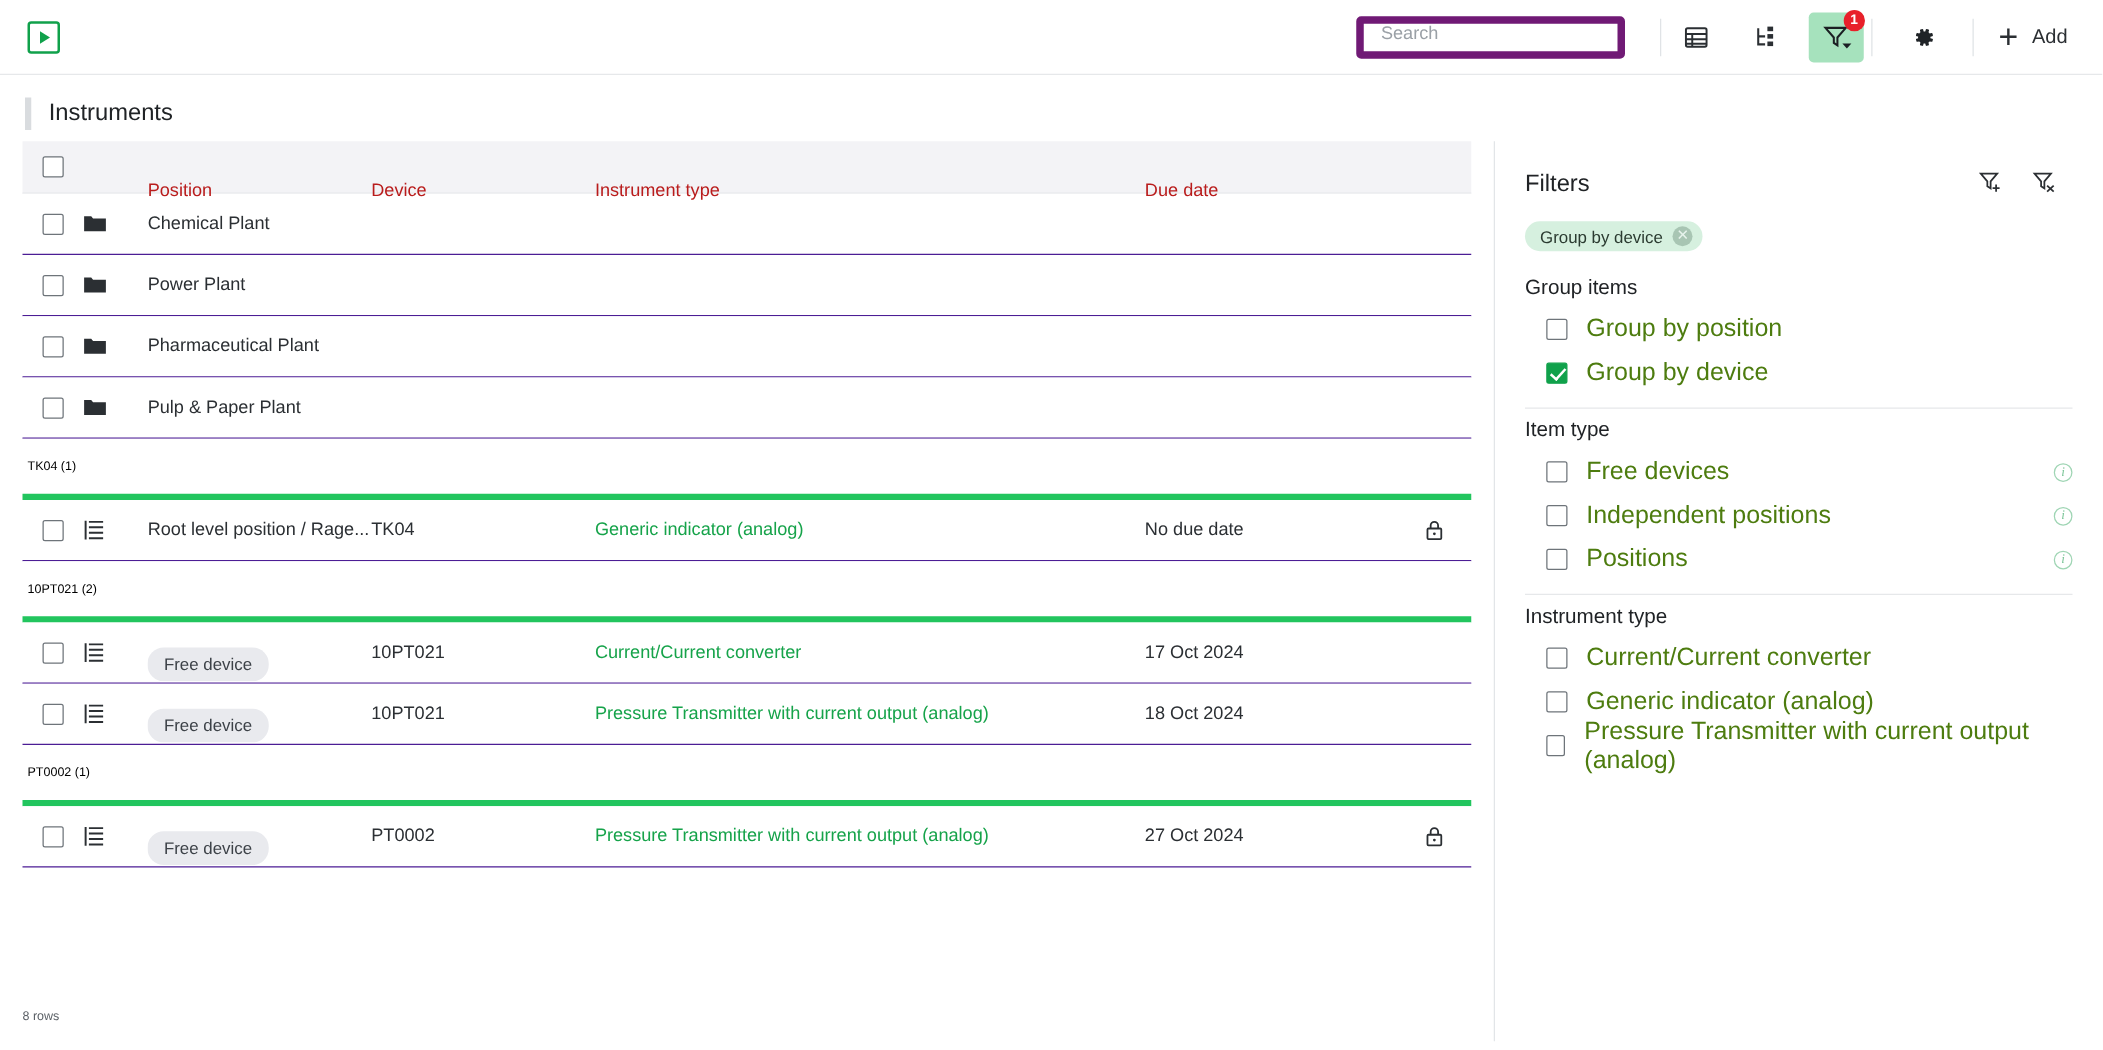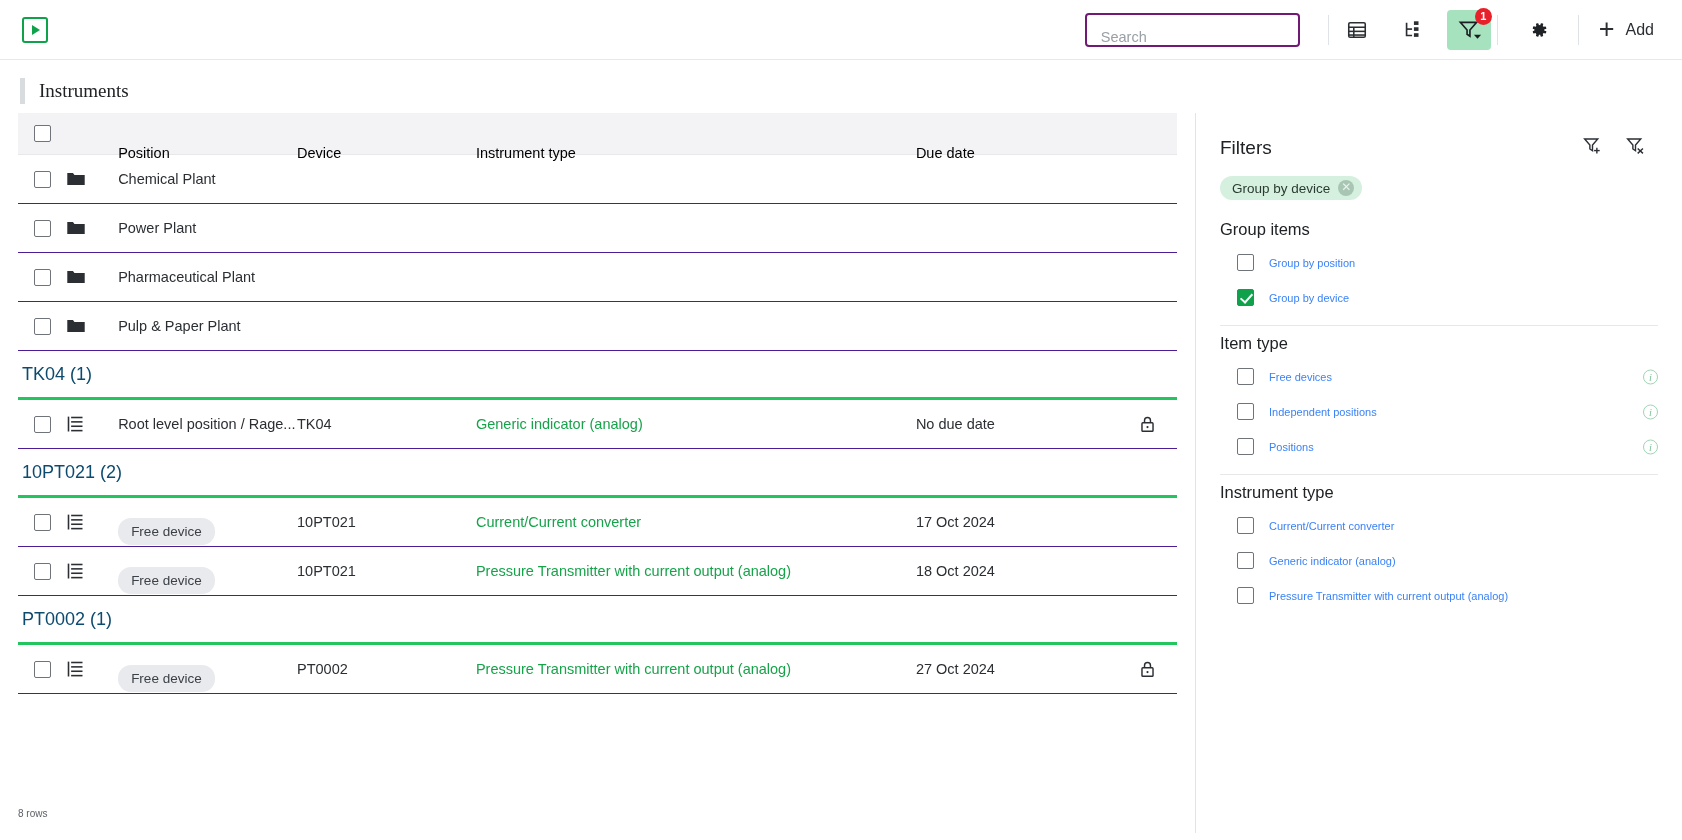--- a/index.html
+++ b/index.html
@@ -29,23 +29,23 @@
     width: 0; height: 0;
     border-left: 8px solid #10a14b;
     border-top: 5px solid transparent;
     border-bottom: 5px solid transparent;
     margin-left: 2px;
   }
   .topbar-spacer { flex: 1; }
 
   .search-wrap {
     width: 215px; height: 34px;
-    border: 2px solid #701a75;
+    border: 6px solid #701a75;
     border-radius: 4px;
-    display: flex; align-items: flex-end;
+    display: flex; align-items: flex-start;
     padding: 0 10px 0 14px;
     margin-right: 28px;
   }
   .search-wrap input {
     flex: 1; border: none; outline: none;
     font-family: "Liberation Sans", sans-serif;
     font-size: 14.5px; color: #2b2f33;
     background: transparent;
   }
   .search-wrap input::placeholder { color: #9aa0a6; }
@@ -89,21 +89,21 @@
     height: 45px;
     display: flex; align-items: center;
     padding-left: 20px;
     margin-top: 8px;
   }
   .title-bar-accent {
     width: 5px; height: 26px;
     background: #d9dcdf;
     margin-right: 14px;
   }
-  .page-title { font-size: 19px; color: #202326; font-family: Liberation Serif, serif; }
+  .page-title { font-size: 19px; color: #202326; }
 
   
   .body-wrap { display: flex; height: 720px; }
   .table-area { width: 1195px; position: relative; }
   .table-inner { padding: 0 18px 0 18px; }
 
   
   .thead {
     height: 42px;
     background: #f3f3f6;
@@ -112,36 +112,36 @@
   }
   .row {
     height: 49px;
     display: flex; align-items: center;
     border-bottom: 1px solid #4c1d95;
     background: #fff;
   }
   .grouprow {
     height: 49px;
     display: flex; align-items: center;
-    border-bottom: 3px solid #22c55e;
+    border-bottom: 5px solid #22c55e;
     background: #fff;
-    font-size: 18px;
-    color: #0c4a6e;
+    font-size: 10px;
+    color: #000000;
     padding-left: 4px;
   }
   .c-check { width: 48px; display: flex; align-items: center; padding-left: 16px; }
   .c-icon  { width: 55px; display: flex; align-items: center; }
   .c-pos   { width: 185px; font-size: 14.5px; color: #2b2f33; overflow: hidden; white-space: nowrap; }
   .c-dev   { width: 185px; font-size: 14.5px; color: #2b2f33; }
   .c-type  { width: 455px; font-size: 14.5px; color: #16a34a; }
   .c-due   { width: 210px; font-size: 14.5px; color: #2b2f33; }
   .c-lock  { width: 60px; display: flex; align-items: center; justify-content: center; }
 
   .thead .c-pos, .thead .c-dev, .thead .c-type, .thead .c-due {
-    font-size: 14.5px; color: #000000; font-weight: normal; margin-top: 38px;
+    font-size: 14.5px; color: #b91c1c; font-weight: normal; margin-top: 38px;
   }
 
   .cb {
     width: 17px; height: 17px;
     border: 1.6px solid #6e747a;
     border-radius: 2px;
     background: #fff;
     display: inline-block;
   }
   .cb.checked {
@@ -205,21 +205,21 @@
   }
 
   .fgroup-title { font-size: 16.5px; color: #202326; margin: 8px 0 6px 0; }
   .fitem {
     height: 35px;
     display: flex; align-items: center;
     padding-left: 17px;
     position: relative;
   }
   .fitem .cb { margin-right: 15px; }
-  .fitem-label { font-size: 11px; color: #3b82f6; }
+  .fitem-label { font-size: 20px; color: #4d7c0f; }
   .info-ic {
     position: absolute; right: 0px; top: 50%; transform: translateY(-50%);
     width: 15px; height: 15px;
     border: 1.2px solid #9fd5b4;
     border-radius: 50%;
     color: #7cc598;
     font-size: 10.5px;
     line-height: 13px;
     text-align: center;
     font-family: "Liberation Serif", serif;

